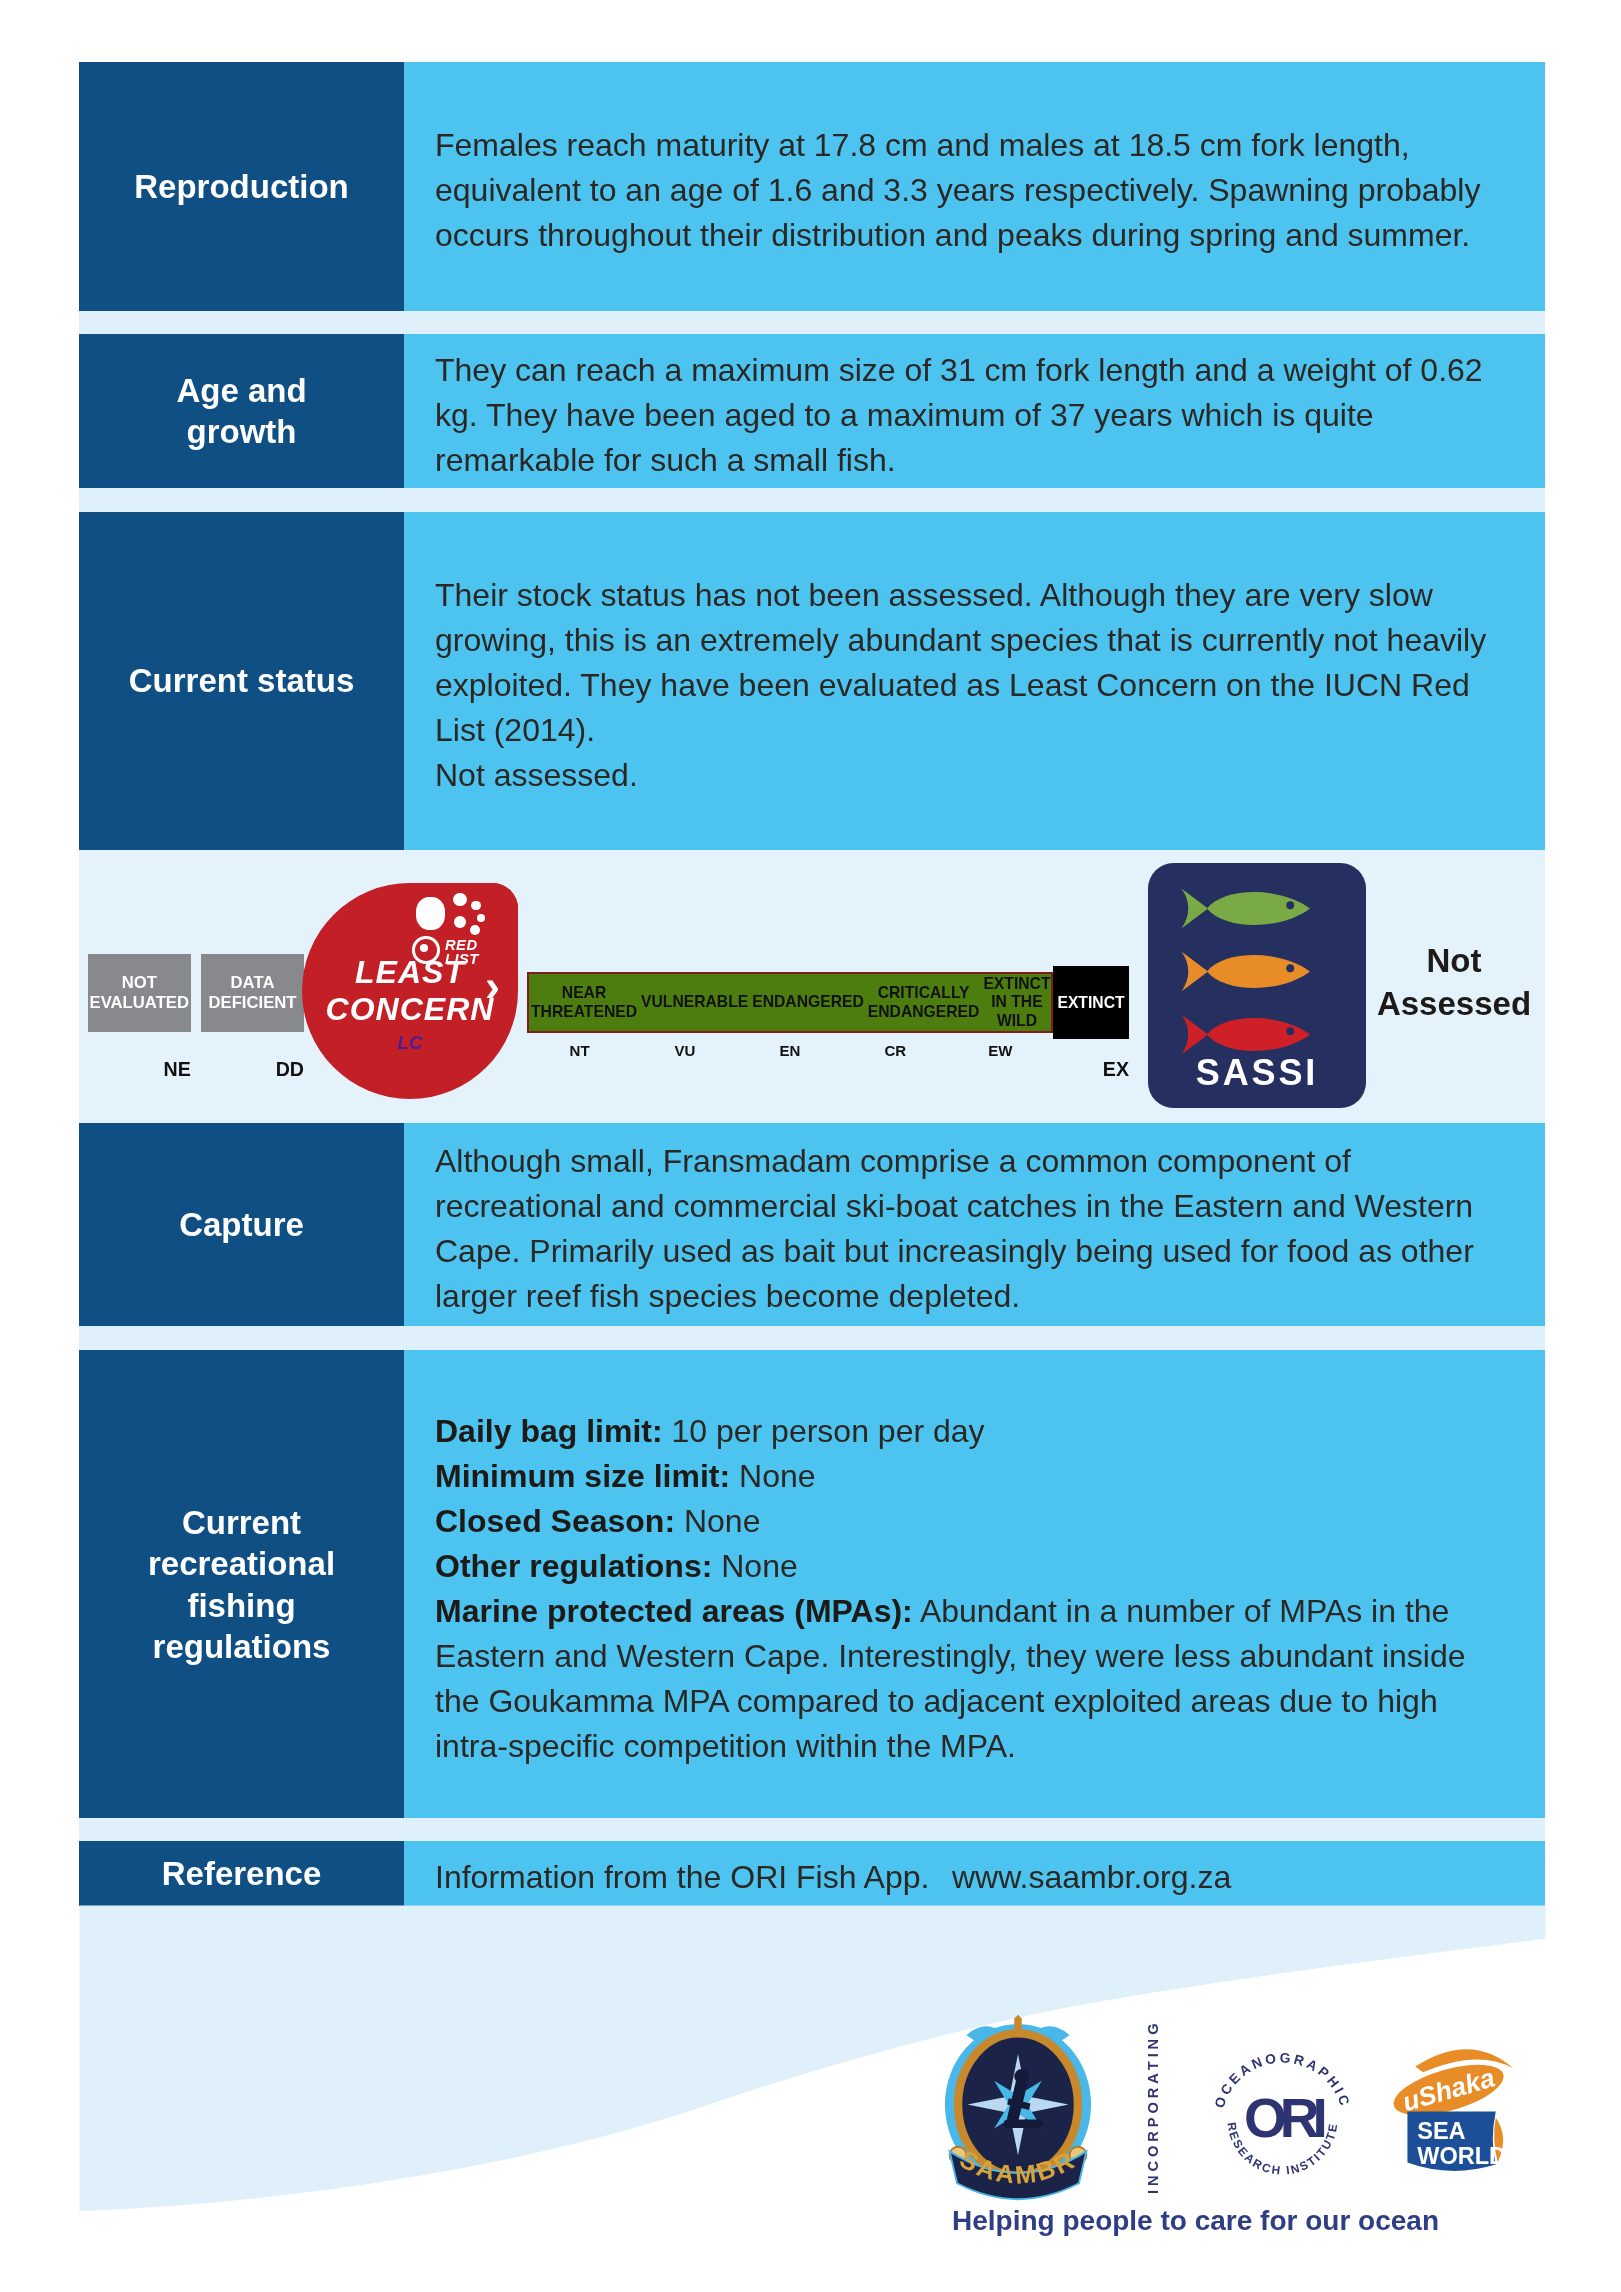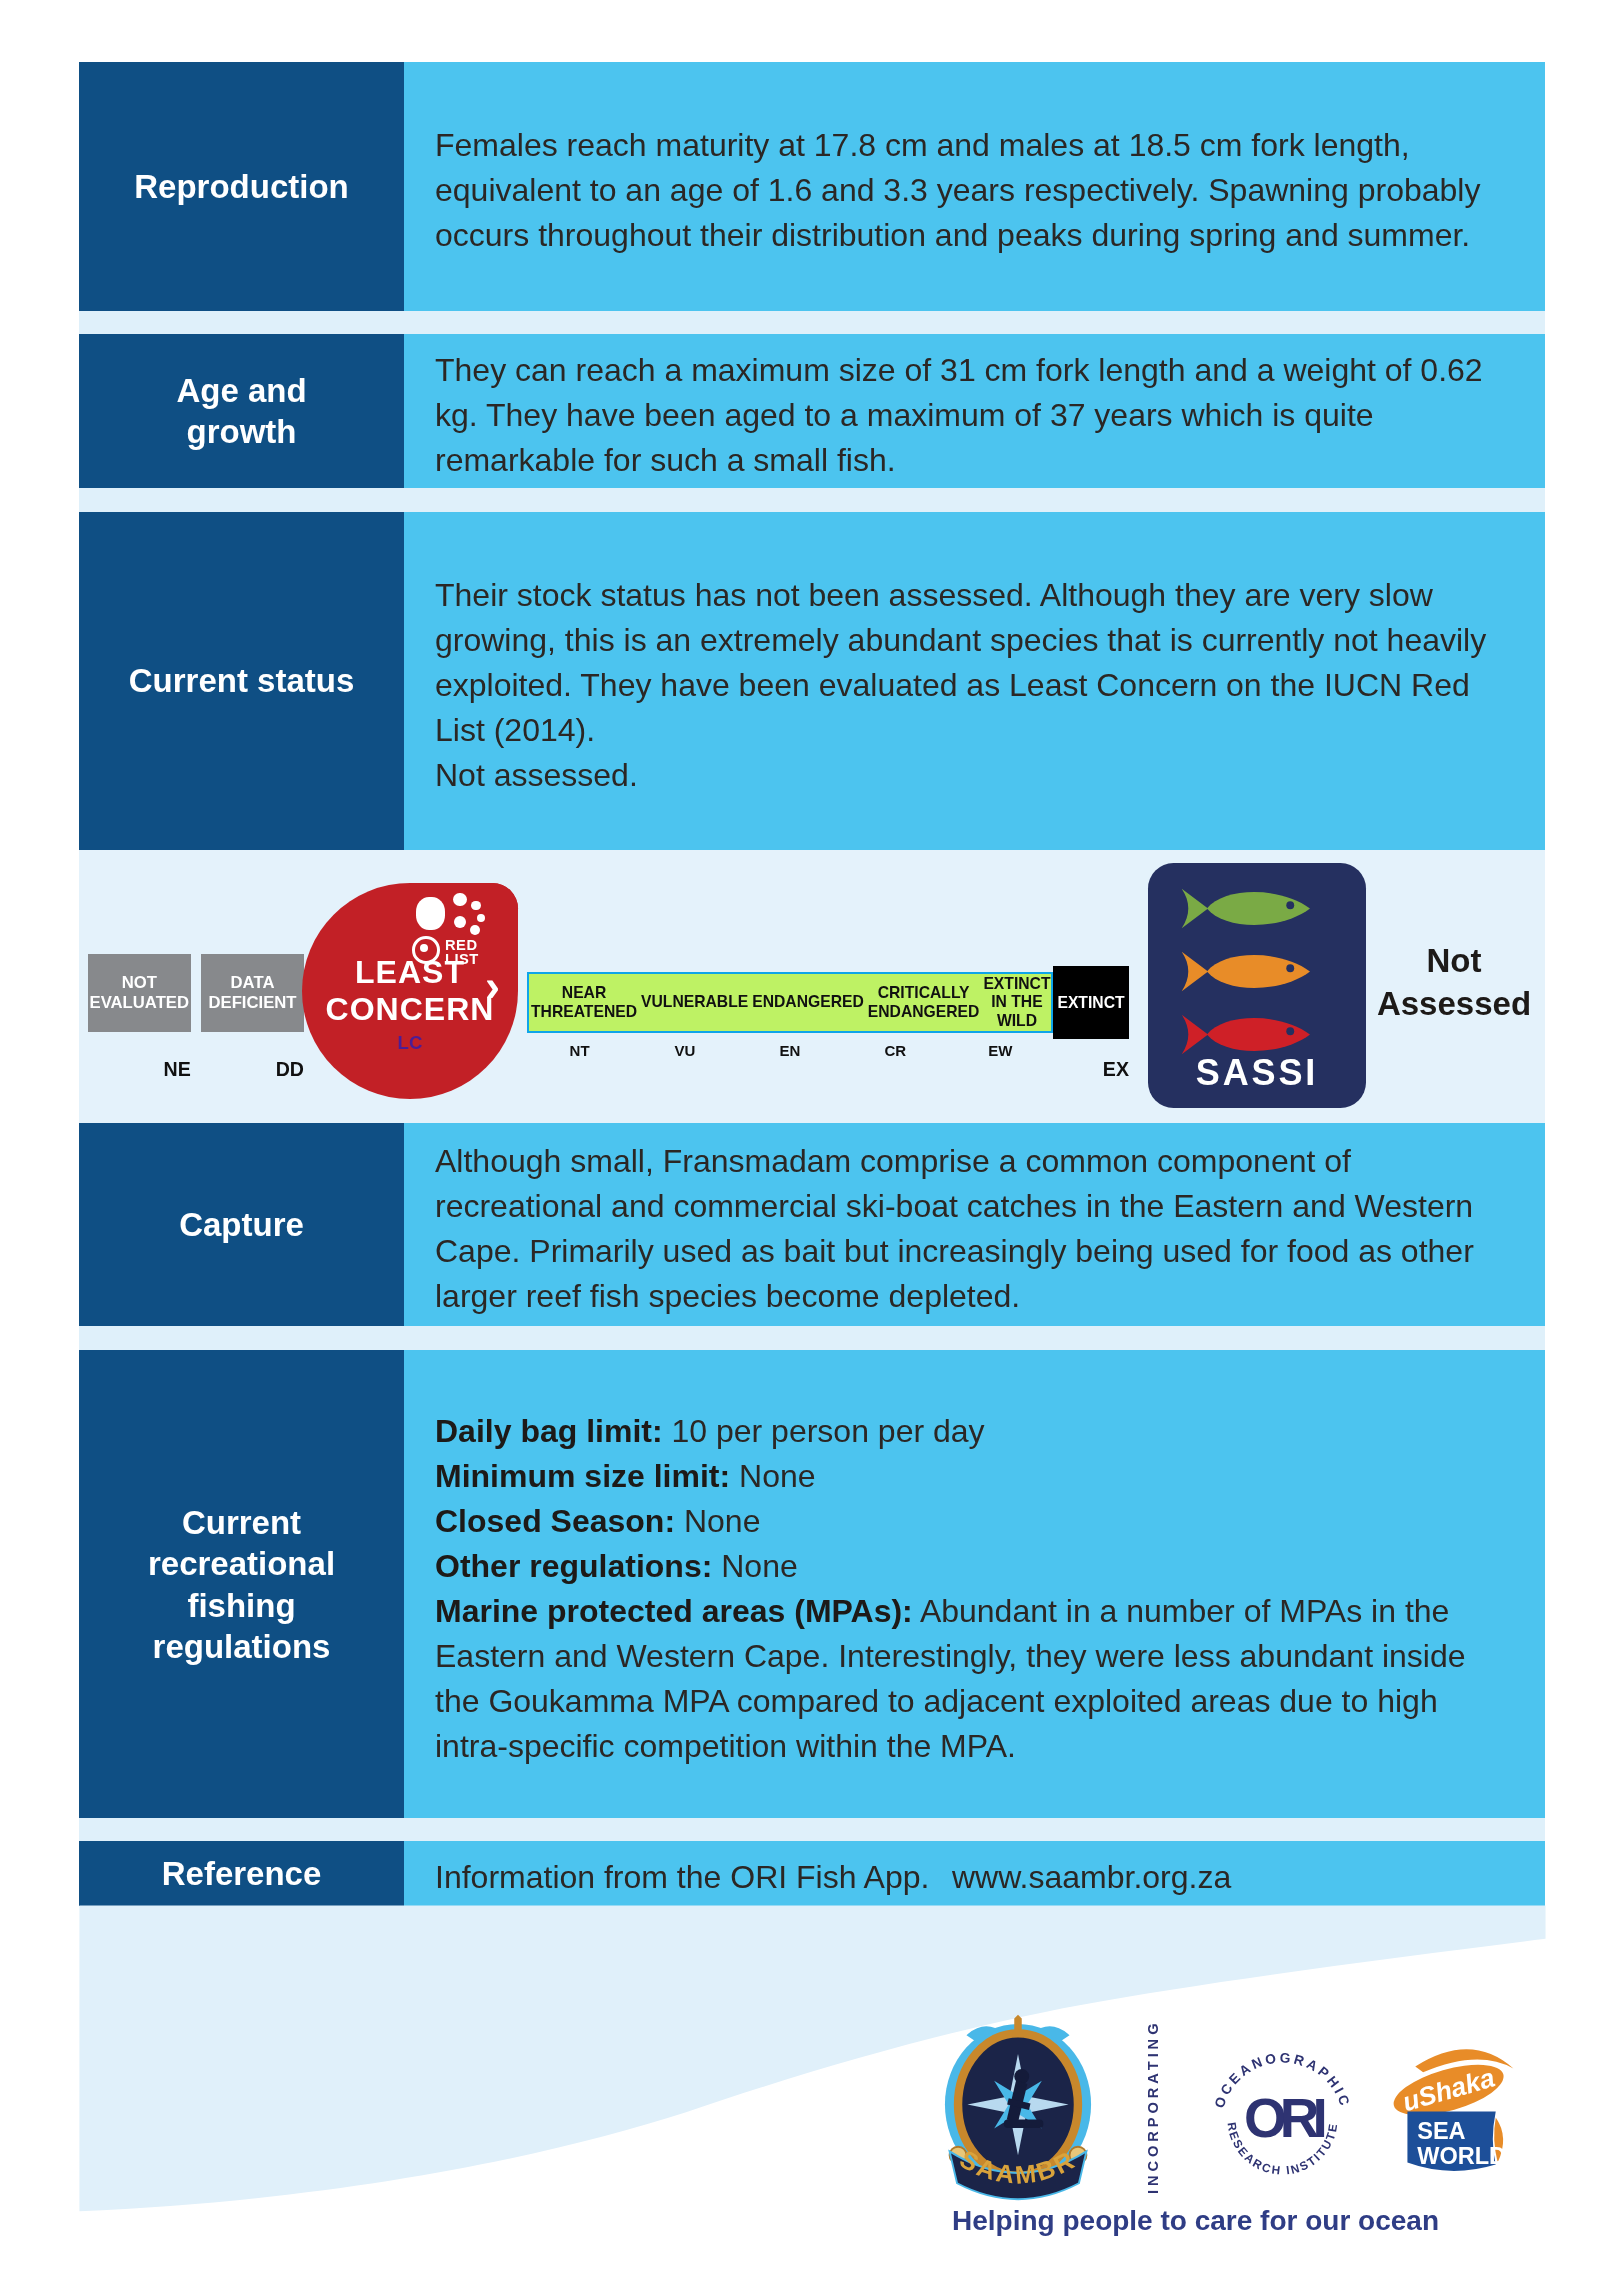--- a/index.html
+++ b/index.html
@@ -13,33 +13,33 @@
   .txt{font-size:32px;line-height:45px;color:#2b2725;}
   .txt p{margin:0;}
   .txt b{color:#1d1a18;}
   .gap{position:absolute;left:79px;width:1466px;background:#dff0fa;}
   
   #band{position:absolute;left:79px;top:850px;width:1466px;height:273px;background:#e4f2fb;}
   .graybox{position:absolute;top:104px;width:103px;height:78px;background:#87898c;color:#ffffff;
            display:flex;align-items:center;justify-content:center;text-align:center;
            font-size:16.7px;font-weight:bold;line-height:1.2;padding:0 5.9px;box-sizing:border-box;}
   .code{position:absolute;top:208px;text-align:right;font-size:19.6px;font-weight:bold;color:#111111;}
-  #lc-shape{position:absolute;left:223px;top:33px;width:216px;height:216px;}
+  #lc-shape{position:absolute;left:223px;top:33px;width:216px;height:216px;font-style:italic;}
   .lc-circle{position:absolute;left:0;top:0;width:216px;height:216px;background:#c22026;border-radius:50%;}
   .lc-corner{position:absolute;right:0;top:0;width:108px;height:108px;background:#c22026;border-radius:0 25.5px 0 0;}
   .lc-title{position:absolute;left:0;top:71px;width:100%;text-align:center;color:#ffffff;
             font-size:32px;font-weight:bold;line-height:1.15;letter-spacing:1px;}
   .lc-code{position:absolute;left:0;top:149px;width:100%;text-align:center;color:#4c1d95;font-size:18.6px;font-weight:bold;}
   .rl-dot{position:absolute;background:#ffffff;border-radius:50%;}
   .rl-word{position:absolute;color:#ffffff;font-size:14.7px;font-weight:bold;line-height:1;letter-spacing:0.5px;}
   .rl-ring{position:absolute;width:21.6px;height:21.6px;border:3.9px solid #ffffff;border-radius:50%;}
   .rl-ring i{position:absolute;left:4.9px;top:4.9px;width:7.8px;height:7.8px;background:#ffffff;border-radius:50%;}
   #chevron{position:absolute;left:406px;top:110px;color:#ffffff;font-size:45px;font-weight:bold;}
-  #scalebar{position:absolute;left:448px;top:122px;width:526px;height:61px;background:#bef264;
-            border:2px solid #0ea5e9;box-sizing:border-box;display:flex;align-items:center;}
+  #scalebar{position:absolute;left:448px;top:122px;width:526px;height:61px;background:#4d7c0f;
+            border:2px solid #7f1d1d;box-sizing:border-box;display:flex;align-items:center;}
   .scale-cell{flex:1;text-align:center;font-size:15.7px;font-weight:bold;color:#111111;line-height:1.15;padding:0 2px;}
   #extinct-box{position:absolute;left:974px;top:116px;width:76px;height:73px;background:#000000;color:#ffffff;
                display:flex;align-items:center;justify-content:center;font-size:15.7px;font-weight:bold;}
   #scale-codes{position:absolute;left:448px;top:192px;width:526px;display:flex;}
   #scale-codes span{flex:1;text-align:center;font-size:15px;font-weight:bold;color:#111111;}
   #sassi{position:absolute;left:1069px;top:12.7px;width:199px;height:245px;background:#253060;border-radius:25.5px;padding-left:19px;}
   #sassi svg{position:absolute;left:25.5px;}
   #sassi-label{position:absolute;left:0;bottom:13.7px;width:100%;text-align:center;color:#ffffff;
                font-size:36px;font-weight:bold;letter-spacing:2.9px;}
   #not-assessed{position:absolute;left:1284px;top:90px;width:182px;text-align:center;color:#1d1a18;

